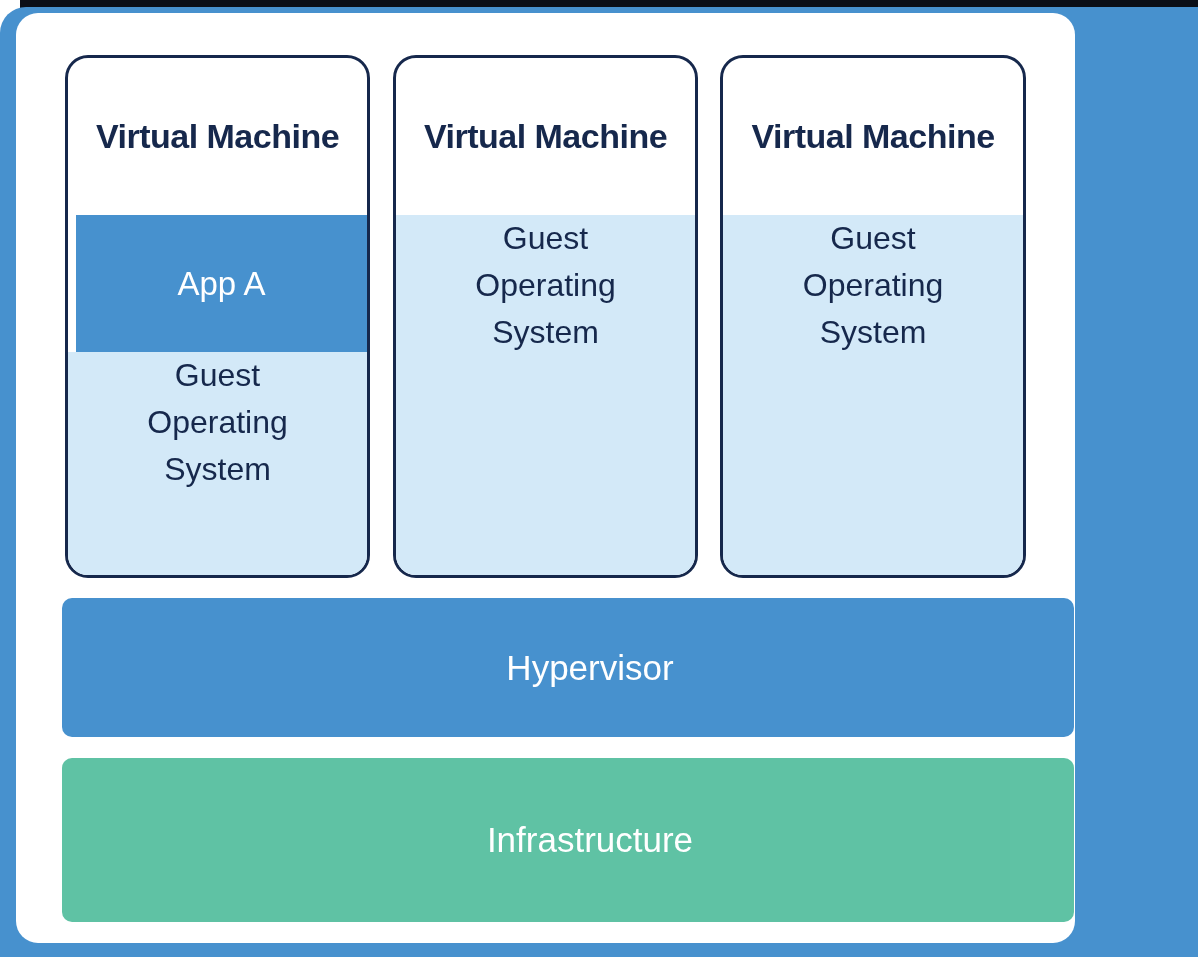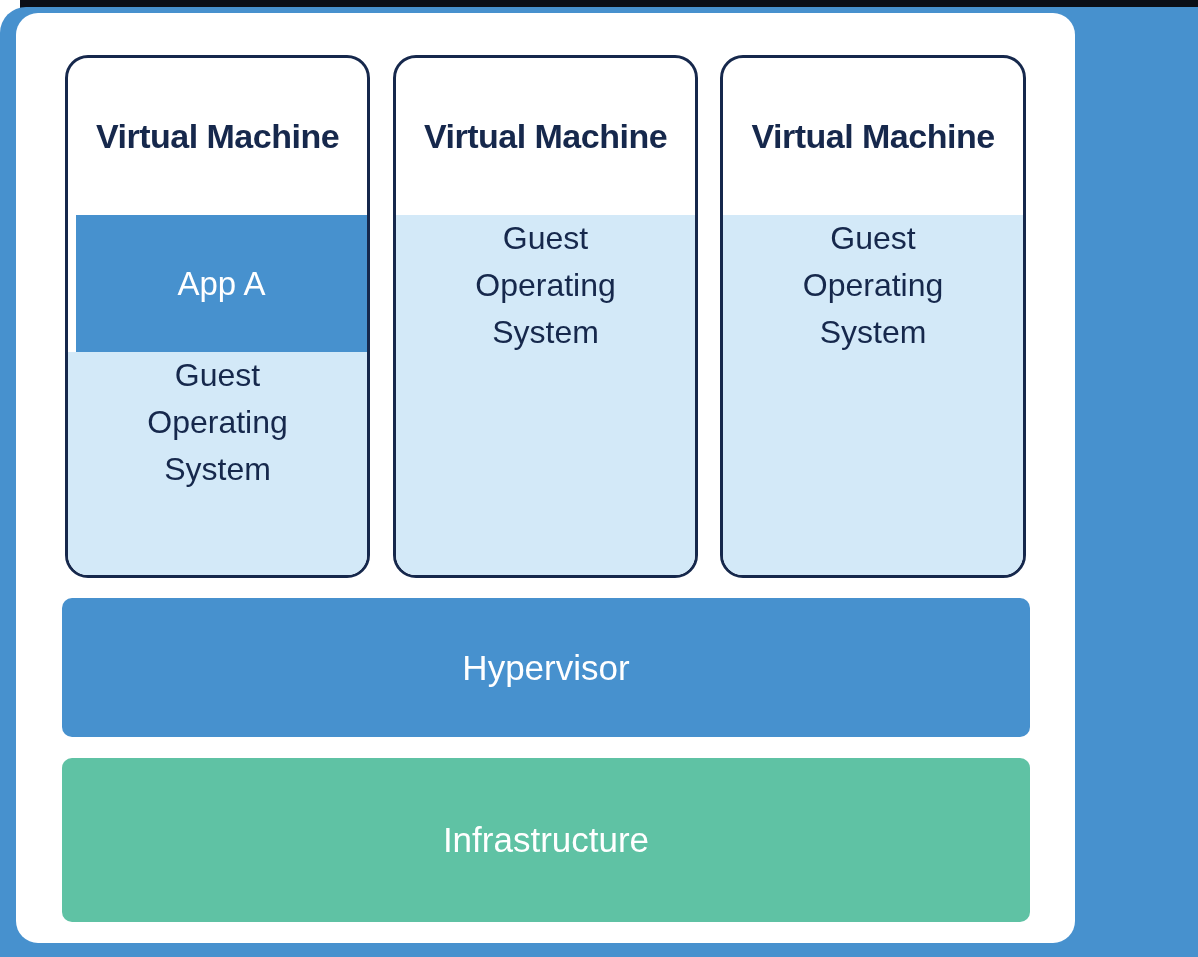--- a/index.html
+++ b/index.html
@@ -91,20 +91,21 @@
     color: var(--navy, #16284C);
   }
   .layer {
     position: absolute;
     left: 46px;
     width: 968px;
     border-radius: 10px;
     display: flex;
     align-items: center;
     justify-content: center;
+    padding-left: 44px;
   }
   .layer-hypervisor {
     top: 585px;
     height: 139px;
     background: var(--app-band-blue, #4791CE);
   }
   .layer-infrastructure {
     top: 745px;
     height: 164px;
     background: var(--infrastructure-green, #5FC2A4);

